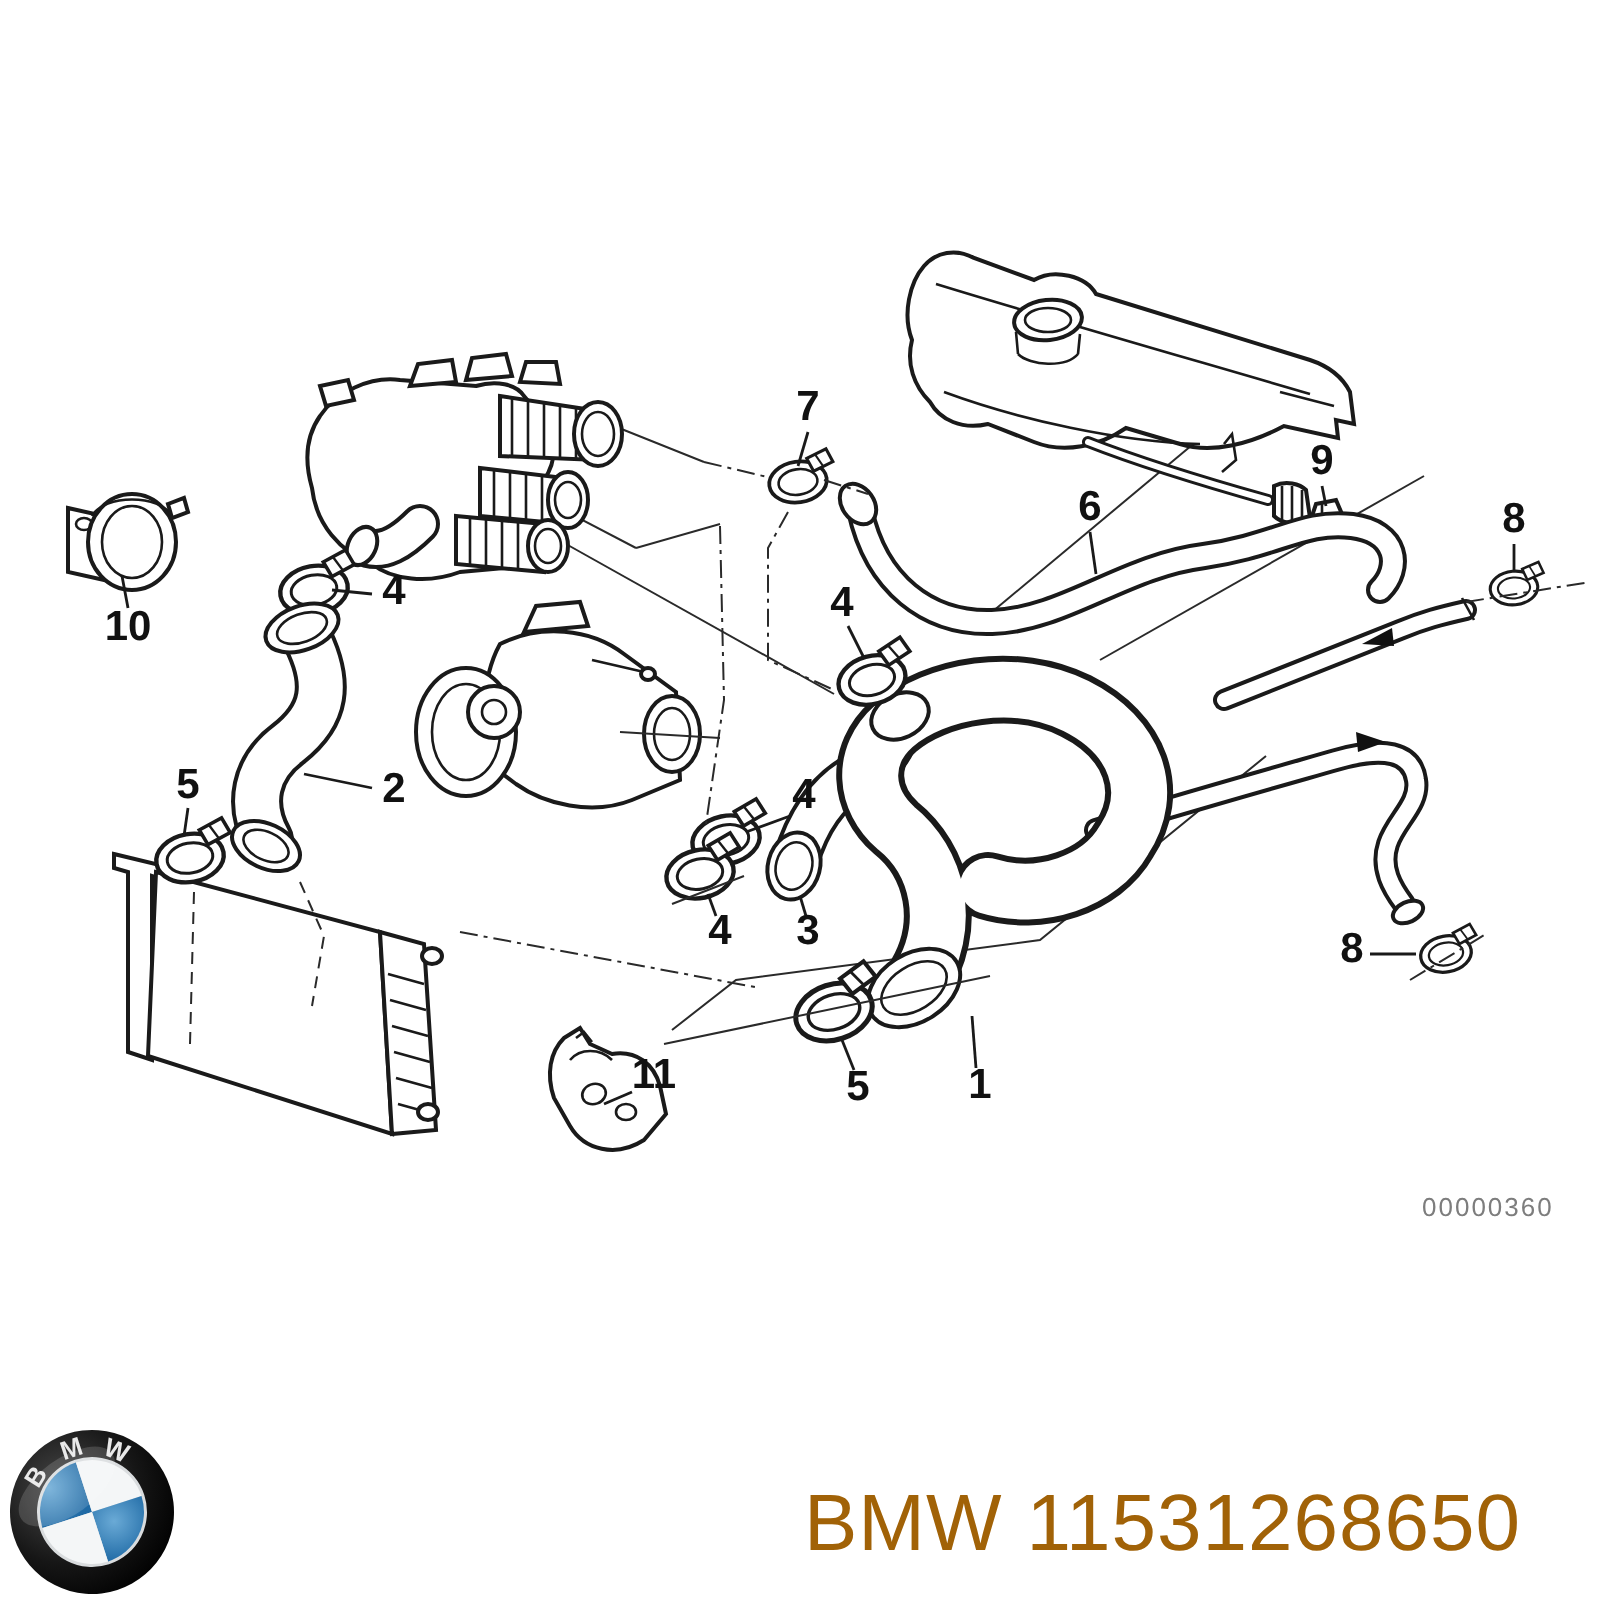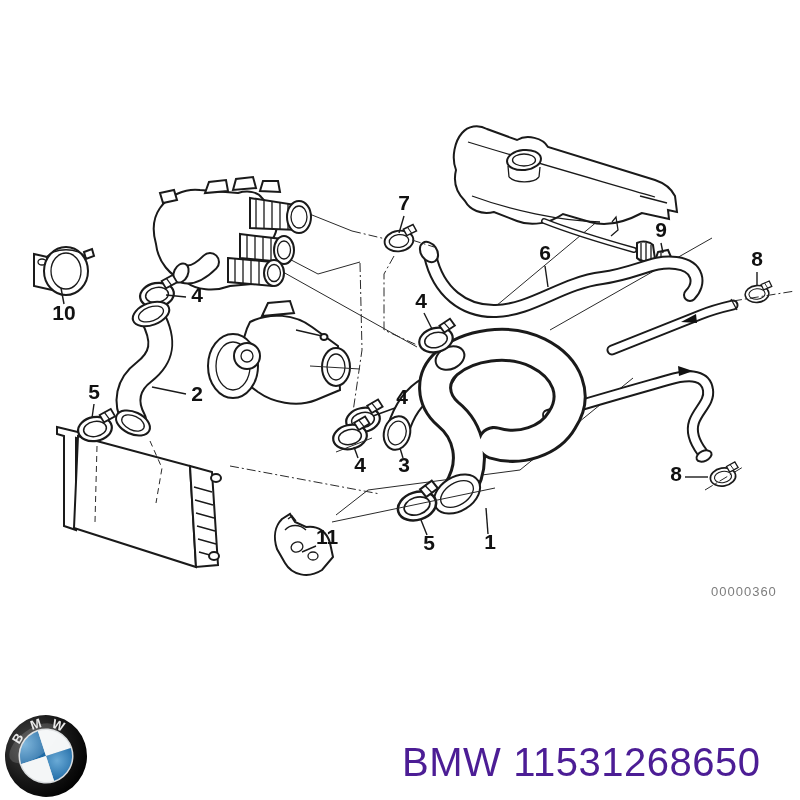--- a/index.html
+++ b/index.html
@@ -10,23 +10,23 @@
   .part{fill:#fff;stroke:#1a1a1a;stroke-width:2;}
   .thin{fill:none;stroke:#1a1a1a;stroke-width:1.3;}
   .ref{fill:none;stroke:#2a2a2a;stroke-width:1;}
   .dashdot{stroke-dasharray:9 3 2 3;}
   .dashed{stroke-dasharray:6 4;}
   .hose-o{fill:none;stroke:#1a1a1a;stroke-linecap:round;stroke-linejoin:round;}
   .hose-i{fill:none;stroke:#ffffff;stroke-linecap:round;stroke-linejoin:round;}
   .callout{font-family:"Liberation Sans",sans-serif;font-size:21px;font-weight:bold;
            fill:#111;text-anchor:middle;}
   .leader{stroke:#1a1a1a;stroke-width:1.4;}
-  #watermark{position:absolute;left:711px;top:584px;font-size:13px;letter-spacing:1px;
+  #watermark{position:absolute;left:711px;top:596px;font-size:13px;letter-spacing:1px;
              color:#7d7d7d;}
-  #footer-text{position:absolute;left:402px;top:740px;font-size:40px;color:#4c1d95;
+  #footer-text{position:absolute;left:402px;top:740px;font-size:40px;color:#a16207;
                letter-spacing:.5px;white-space:nowrap;}
   #footer-text .pn{margin-left:12px;}
   #logo{position:absolute;left:1px;top:712px;}
 </style>
 </head>
 <body>
 
 <div id="stage">
 
   <svg id="diagram" width="800" height="700" viewBox="0 0 800 700">

